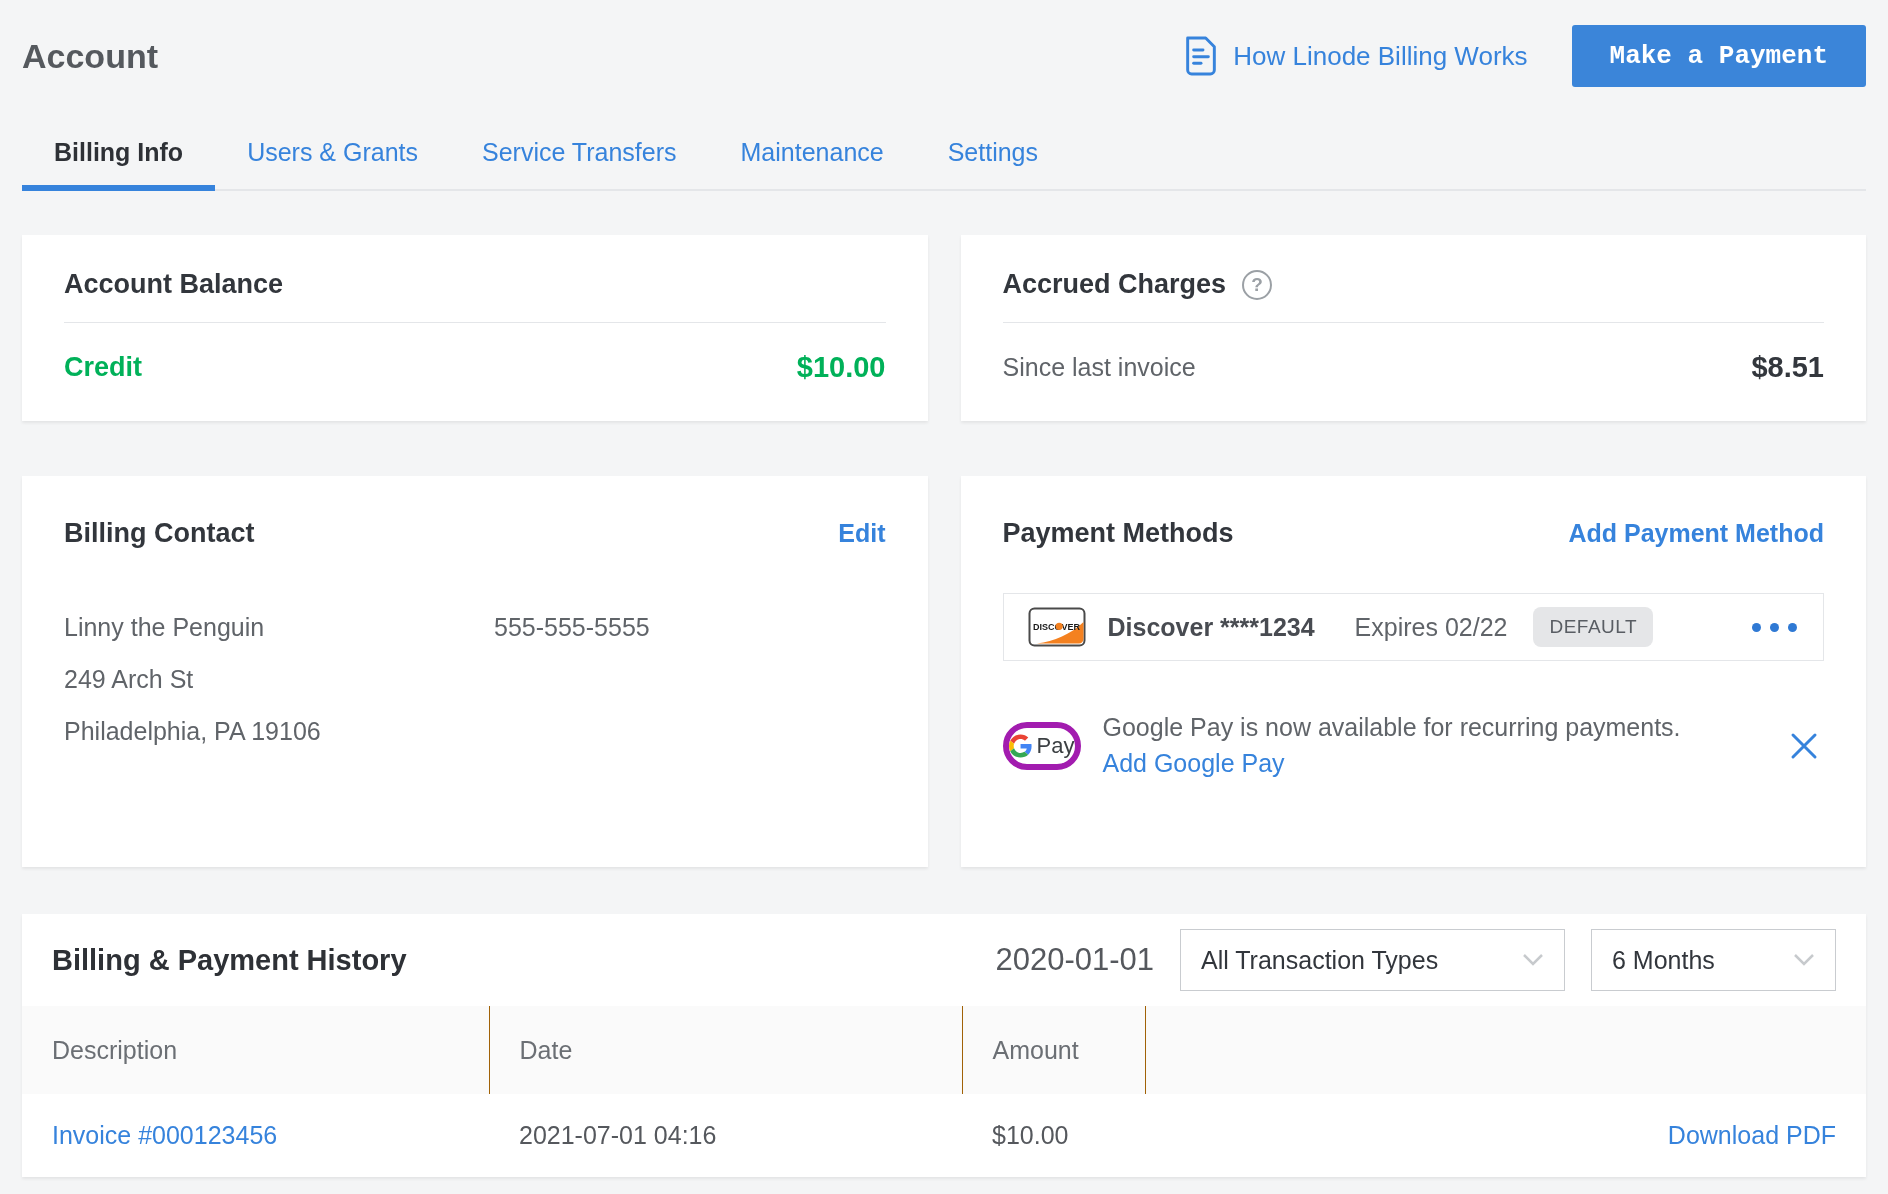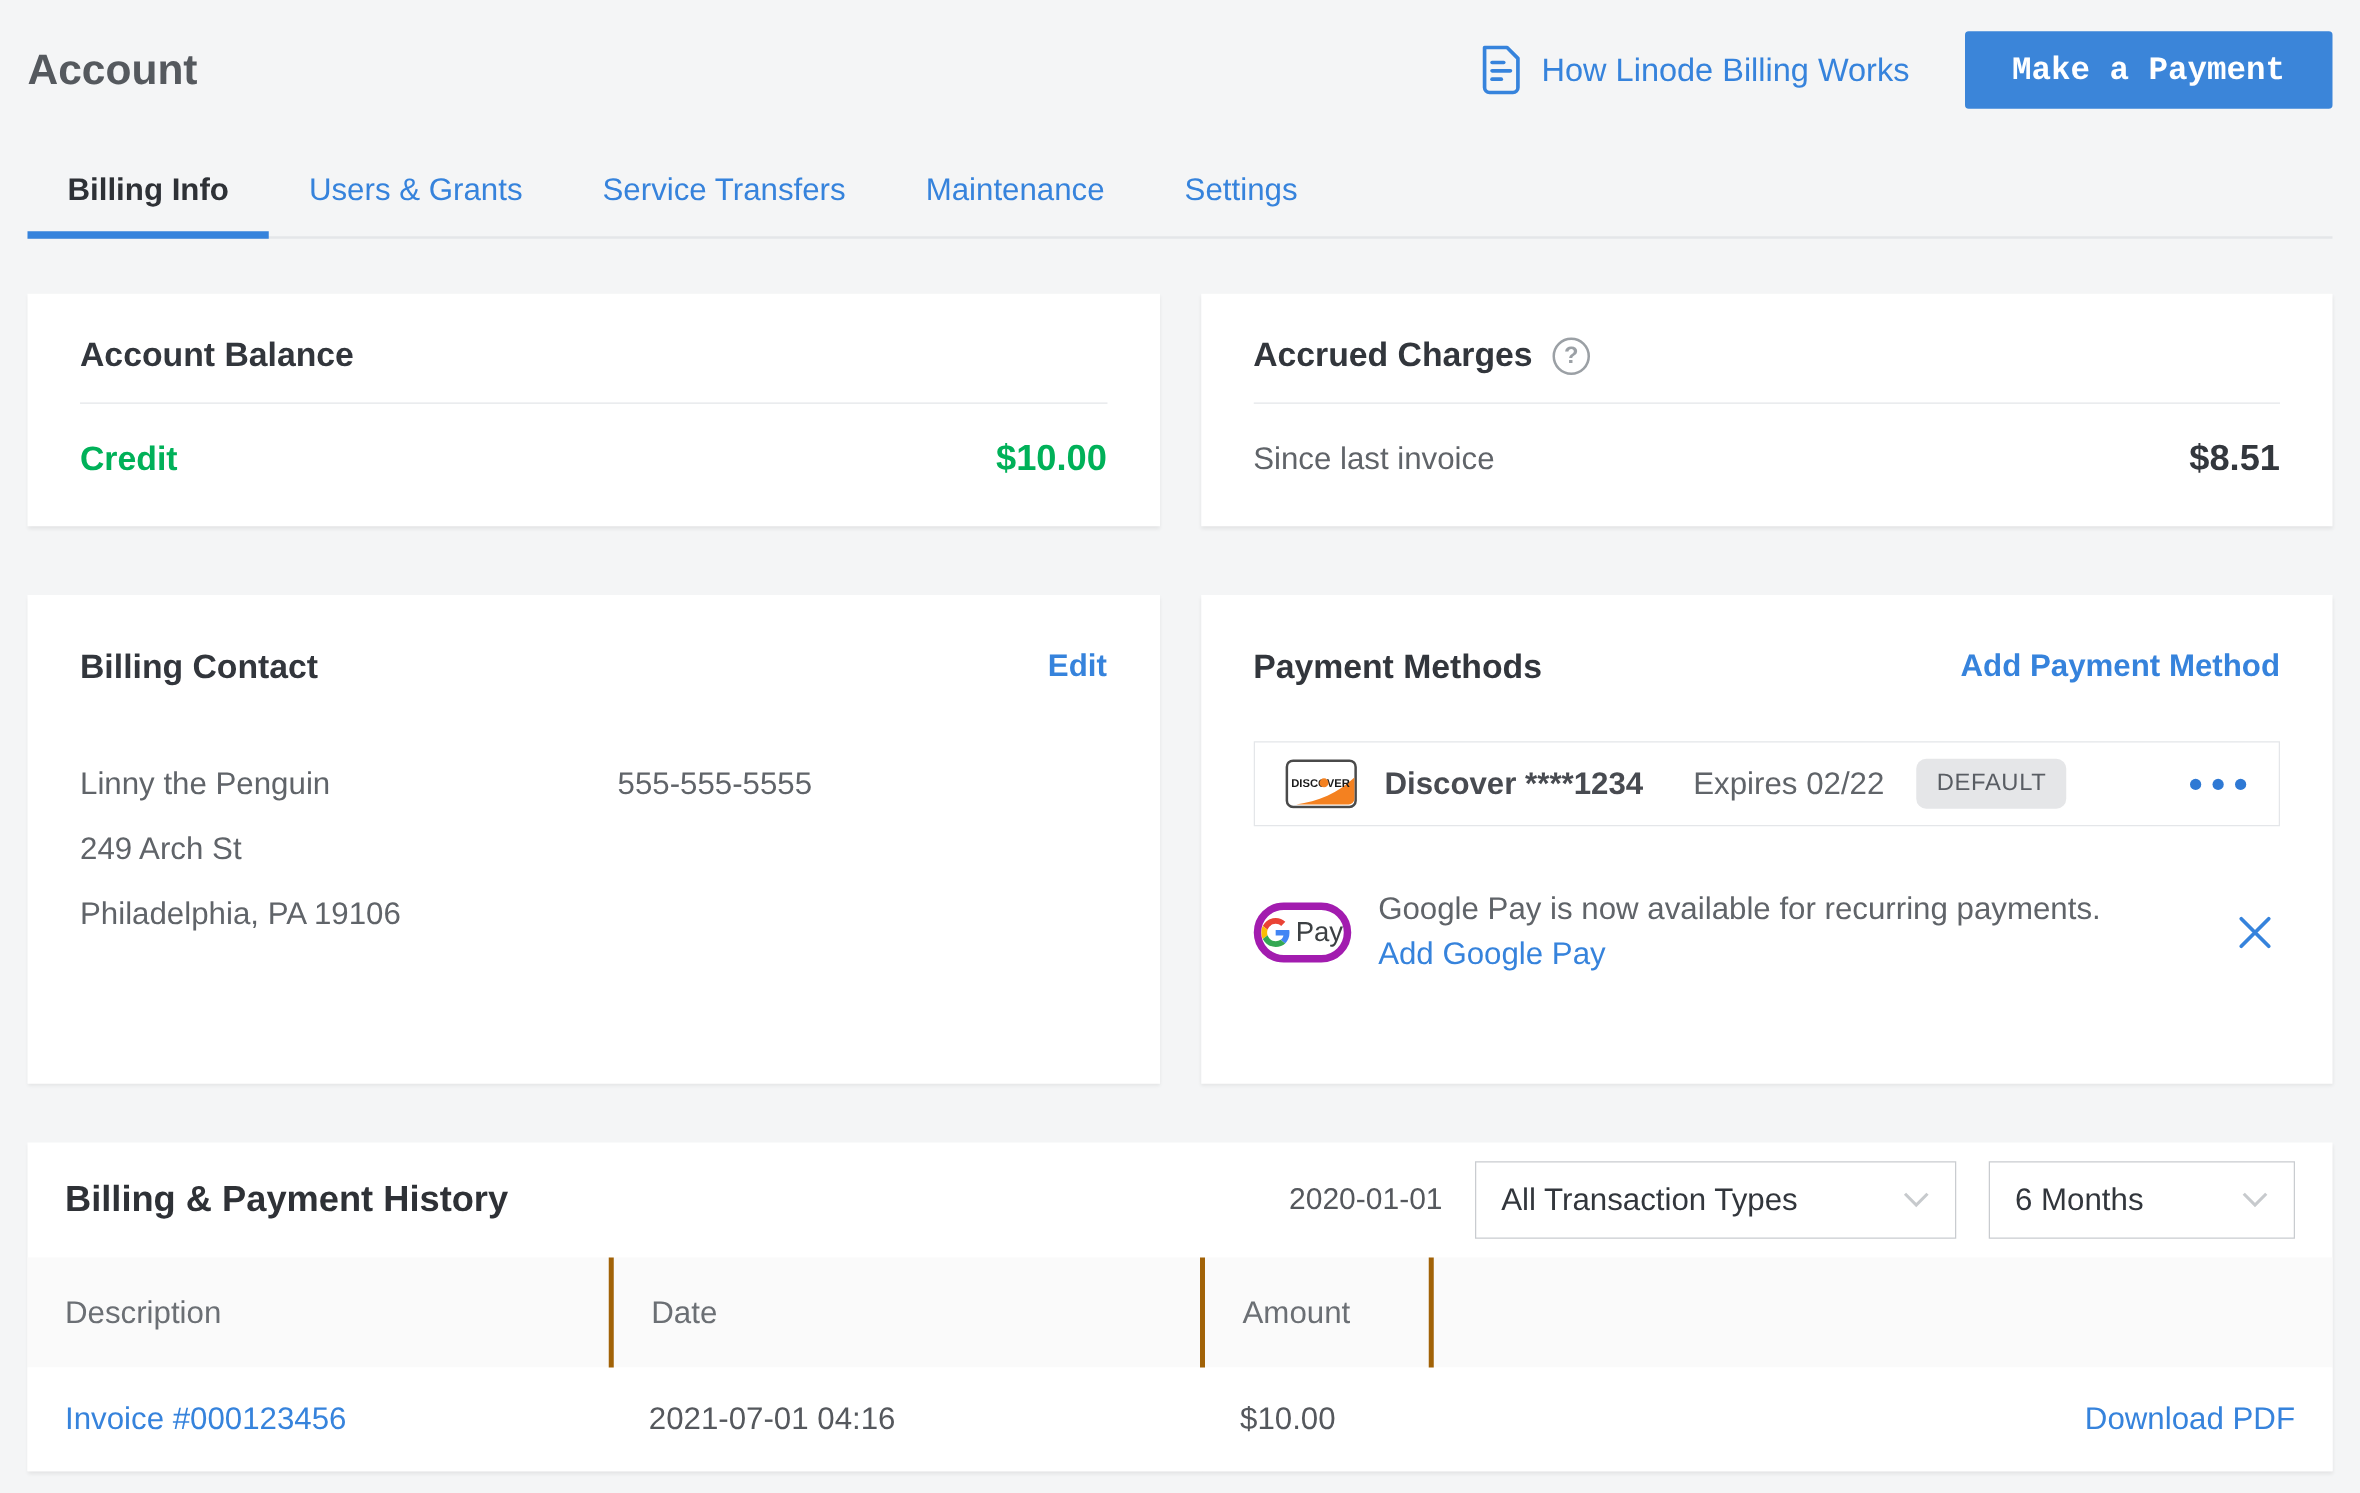--- a/index.html
+++ b/index.html
@@ -82,34 +82,34 @@
   .gpay-text { margin-left: 22px; }
   .gpay-line1 { font-size: 25px; color: #606469; }
   .gpay-line2 { font-size: 25px; margin-top: 7px; }
   .gpay-close { margin-left: auto; cursor: pointer; padding: 6px; }
 
   
   .history-card { margin-top: 47px; background: #fff; box-shadow: 0 2px 3px rgba(0,0,0,0.07); }
   .history-head { display: flex; align-items: center; height: 92px; padding: 0 30px; }
   .history-title { font-size: 29px; font-weight: bold; color: #2e3136; }
   .history-filters { margin-left: auto; display: flex; align-items: center; gap: 26px; }
-  .date-filter { font-size: 24px; color: #55585d; cursor: pointer; }
+  .date-filter { font-size: 31px; color: #55585d; cursor: pointer; }
   .select-box {
     background: #fff; border: 1px solid #c9ccd0; height: 62px;
     display: flex; align-items: center; justify-content: space-between;
     padding: 0 20px; font-size: 25px; color: #32363c; cursor: pointer;
   }
   .select-box.wide { width: 385px; }
   .select-box.narrow { width: 245px; }
 
   table.history { width: 100%; border-collapse: collapse; table-layout: fixed; }
   .history thead tr { background: #fafafa; height: 88px; }
   .history thead th {
     text-align: left; font-weight: normal; font-size: 25px; color: #6b6f74;
-    padding-left: 30px; border-right: 4px solid #a16207;
+    padding-left: 30px; border-right: 1px solid #a16207;
   }
   .history thead th:last-child { border-right: none; }
   .history tbody tr { background: #fff; height: 83px; }
   .history tbody td { font-size: 25px; color: #55585d; padding-left: 30px; }
   .history td.pdf-cell { text-align: right; padding-right: 30px; }
 
   svg { display: block; }
 </style>
 </head>
 <body>

